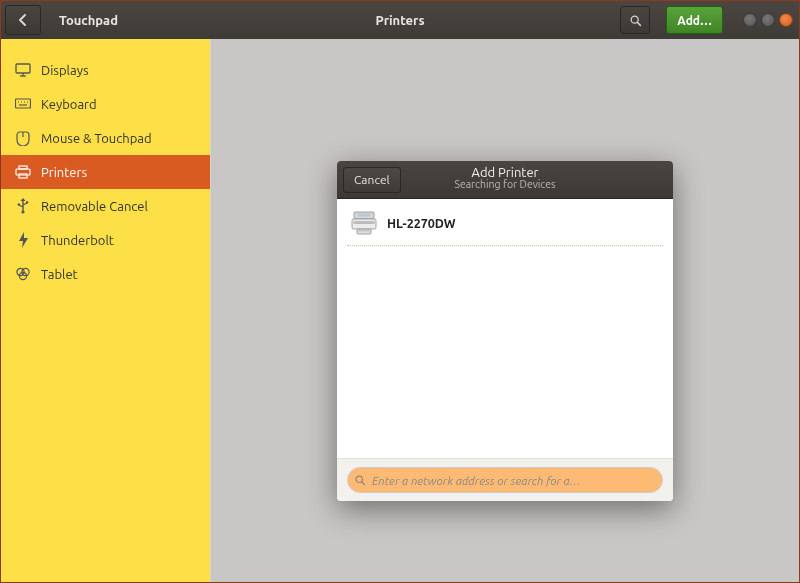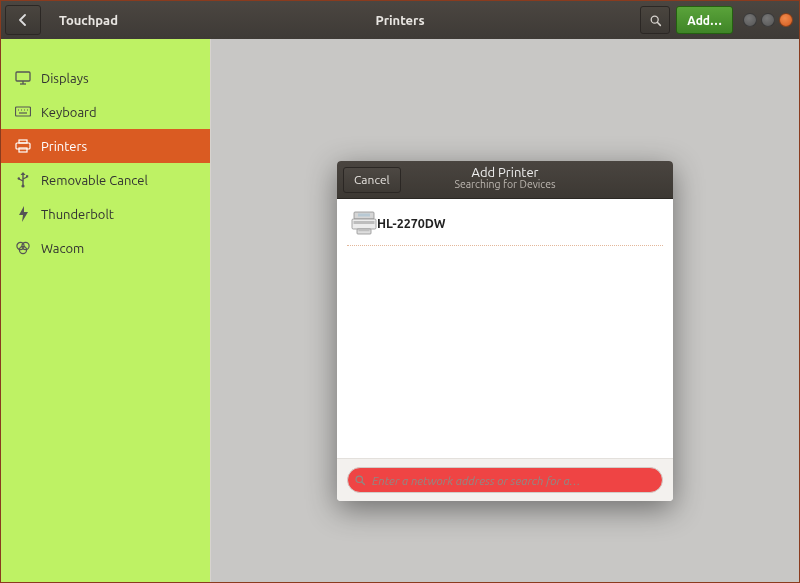--- a/index.html
+++ b/index.html
@@ -7,55 +7,55 @@
   .window { width: 800px; height: 583px; display: flex; flex-direction: column; }
   .outer-box { border: 1px solid #8a3b1e; box-shadow: 0 0 0 1px rgba(0,0,0,.25) inset; }
 
   
   .titlebar { height: 38px; background: linear-gradient(#4b4641,#3e3a36); display: flex; align-items: center; color:#dfdbd6; position: relative; }
   .tb-left { display:flex; align-items:center; }
   .back-btn { width:36px; height:30px; margin-left:4px; border:1px solid #2b2724; background:linear-gradient(#4a453f,#3c3834); border-radius:3px; display:flex; align-items:center; justify-content:center; cursor:pointer;}
   .back-btn svg { width:10px; height:12px; }
   .tb-text { margin-left:18px; font-weight:bold; font-size:13px; color:#e9e6e2; }
   .tb-center { position:absolute; left:50%; transform:translateX(-50%); font-weight:bold; font-size:13px; color:#e9e6e2;}
-  .tb-right { margin-left:auto; display:flex; align-items:center; gap:6px; padding-right:6px;}
+  .tb-right { margin-left:auto; display:flex; align-items:center; gap:16px; padding-right:6px;}
   .tb-btn { height:28px; border:1px solid #2b2724; background:linear-gradient(#4a453f,#3c3834); border-radius:3px; display:flex; align-items:center; justify-content:center; cursor:pointer; color:#ddd;}
   .tb-search { width:30px;}
   .tb-add { background:linear-gradient(#5aa33a,#3f8527); border-color:#246010; color:#fff; font-weight:bold; font-size:12px; padding:0 10px;}
   .win-controls { display:flex; gap:4px; margin-left:4px;}
   .wc { width:14px; height:14px; border-radius:50%; border:1px solid rgba(0,0,0,.4); display:inline-block;}
   .wc.min { background: radial-gradient(circle at 40% 35%, #777,#555);}
   .wc.max { background: radial-gradient(circle at 40% 35%, #777,#555);}
   .wc.close { background: radial-gradient(circle at 40% 35%, #f08a4b,#d35a1f);}
 
   
   .main { flex:1; display:flex; background:#f5f3f1; }
-  .sidebar { width:210px; background:#bef264; border-right:1px solid #d7d3cf; padding-top:22px;}
+  .sidebar { width:210px; background:#fde047; border-right:1px solid #d7d3cf; padding-top:14px;}
   .sb-item { height:34px; display:flex; align-items:center; padding-left:14px; gap:10px; font-size:13px; color:#323232; cursor:pointer;}
   .sb-item .ico { width:16px; height:16px; display:flex; align-items:center; justify-content:center; color:#555;}
   .sb-item.active { background:#da5b22; color:#fff;}
   .sb-item.active .ico { color:#fff;}
   .content { flex:1; position:relative; }
 
   
   .backdrop { position:absolute; inset:0; background:rgba(0,0,0,.18); }
 
   
   .dialog { position:absolute; left:50%; top:122px; transform:translateX(-50%); width:336px; height:340px; background:#fff; border-radius:4px; box-shadow:0 8px 30px rgba(0,0,0,.45); display:flex; flex-direction:column; overflow:hidden; }
   .dlg-header { height:38px; background:linear-gradient(#4a4540,#3c3833); display:flex; align-items:center; position:relative; color:#e8e5e1; border-bottom:1px solid #2b2824;}
   .dlg-cancel { margin-left:6px; height:26px; padding:0 10px; border:1px solid #2b2724; background:linear-gradient(#4d4843,#3e3a35); border-radius:3px; color:#e5e2de; font-size:12px; cursor:pointer; display:flex; align-items:center;}
   .dlg-titles { position:absolute; left:50%; top:4px; transform:translateX(-50%); text-align:center; line-height:1.1;}
   .dlg-title { font-size:13px; font-weight:normal; color:#eee;}
   .dlg-sub { font-size:10.5px; color:#bcb7b1;}
   .dlg-list { flex:1; overflow:auto; padding:6px 10px;}
-  .printer-row { display:flex; align-items:center; padding:6px 4px 10px 4px; border-bottom:1px dotted #e3b79a; cursor:pointer;}
+  .printer-row { display:flex; align-items:center; gap:10px; padding:6px 4px 10px 4px; border-bottom:1px dotted #e3b79a; cursor:pointer;}
   .printer-row .pname { font-size:12.5px; font-weight:bold; color:#222;}
   .printer-img { width:26px; height:24px; }
   .dlg-footer { border-top:1px solid #e3e0dc; background:#f3f1ee; padding:8px 10px;}
-  .search-wrap { height:26px; border:1px solid #d1cdc8; background:#ef4444; border-radius:13px; display:flex; align-items:center; padding:0 6px; gap:6px; color:#8e8a85; font-size:11.5px;}
+  .search-wrap { height:26px; border:1px solid #d1cdc8; background:#fdba74; border-radius:13px; display:flex; align-items:center; padding:0 6px; gap:6px; color:#8e8a85; font-size:11.5px;}
   .search-wrap input { border:none; outline:none; flex:1; font-size:11.5px; color:#333; background:transparent;}
   .search-wrap input::placeholder { color:#8e8a85; font-style: italic;}
 
   .hidden-peek { position:absolute; right:170px; top:372px; width:24px; height:22px; border:1px solid #c9c5c0; border-radius:3px; background:#f0eee9;}
 </style>
 </head>
 <body>
 
 <div class="window outer-box">
 
@@ -105,20 +105,29 @@
           <svg width="16" height="12" viewBox="0 0 16 12">
               <rect x="0.5" y="1" width="15" height="9" rx="1" stroke="currentColor" stroke-width="1.2" fill="none"></rect>
               <line x1="3" y1="4" x2="4" y2="4" stroke="currentColor"></line>
               <line x1="6" y1="4" x2="7" y2="4" stroke="currentColor"></line>
               <line x1="9" y1="4" x2="10" y2="4" stroke="currentColor"></line>
               <line x1="12" y1="4" x2="13" y2="4" stroke="currentColor"></line>
               <line x1="4" y1="7" x2="12" y2="7" stroke="currentColor" stroke-width="1.2"></line>
             </svg>
         </span>
         <span>Keyboard</span>
+      </div>
+      <div class="sb-item">
+        <span class="ico">
+          <svg width="14" height="15" viewBox="0 0 14 15">
+              <path d="M4 1h6a3 3 0 0 1 3 3v5a6 6 0 0 1-12 0V4a3 3 0 0 1 3-3Z" stroke="currentColor" stroke-width="1.2" fill="none"></path>
+              <line x1="7" y1="1" x2="7" y2="6" stroke="currentColor" stroke-width="1.2"></line>
+            </svg>
+        </span>
+        <span>Mouse &amp; Touchpad</span>
       </div>
       <div class="sb-item active">
         <span class="ico">
           <svg width="16" height="14" viewBox="0 0 16 14">
               <rect x="4" y="1" width="8" height="3" stroke="currentColor" stroke-width="1.2" fill="none"></rect>
               <rect x="1" y="4" width="14" height="6" rx="1" stroke="currentColor" stroke-width="1.2" fill="none"></rect>
               <rect x="4" y="9" width="8" height="4" stroke="currentColor" stroke-width="1.2" fill="none"></rect>
             </svg>
         </span>
         <span>Printers</span>
@@ -146,21 +155,21 @@
         <span>Thunderbolt</span>
       </div>
       <div class="sb-item">
         <span class="ico">
           <svg width="16" height="14" viewBox="0 0 16 14">
               <circle cx="5.5" cy="5" r="3.6" fill="none" stroke="currentColor" stroke-width="1.2"></circle>
               <circle cx="10.5" cy="5" r="3.6" fill="none" stroke="currentColor" stroke-width="1.2"></circle>
               <circle cx="8" cy="9" r="3.6" fill="none" stroke="currentColor" stroke-width="1.2"></circle>
             </svg>
         </span>
-        <span>Wacom</span>
+        <span>Tablet</span>
       </div>
     </div>
 
     <div class="content">
       <div class="hidden-peek"></div>
       <div class="backdrop"></div>
 
       <div class="dialog">
         <div class="dlg-header">
           <div class="dlg-cancel">

